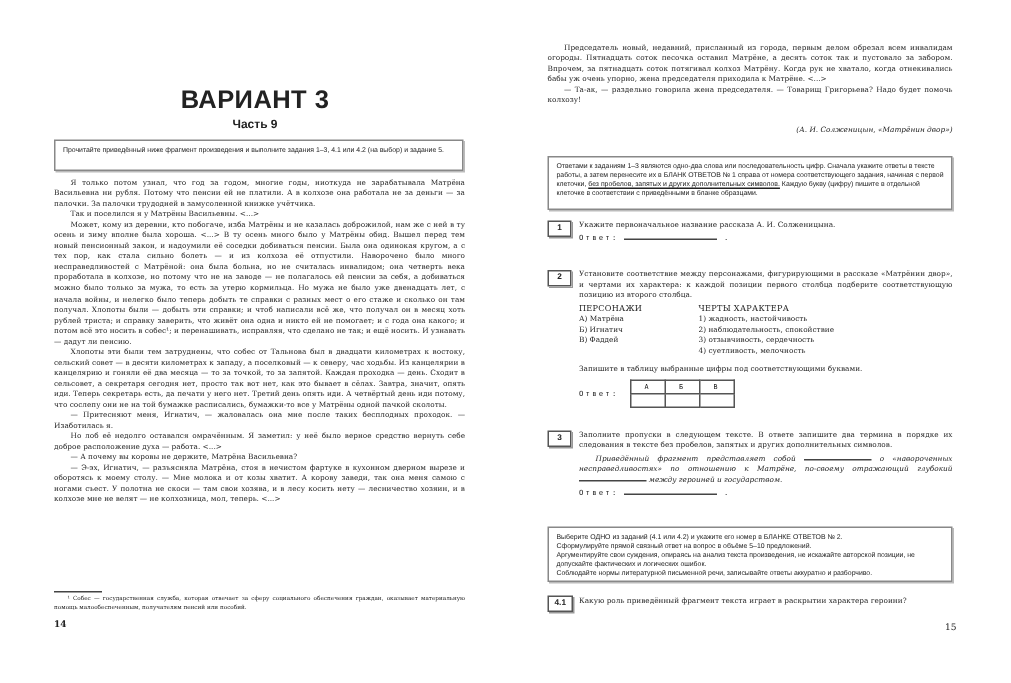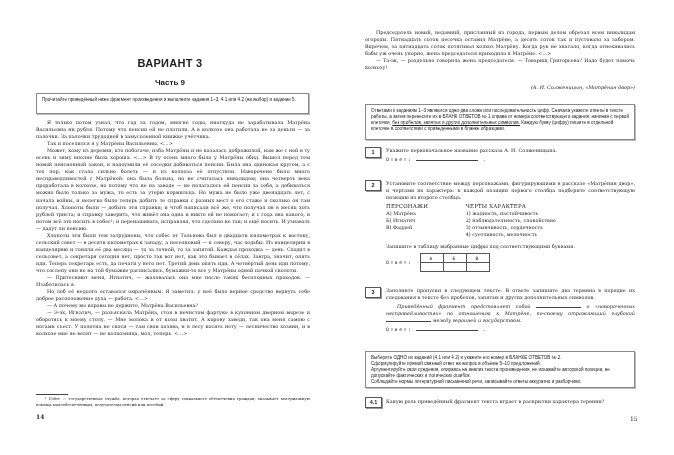--- a/index.html
+++ b/index.html
@@ -3,21 +3,21 @@
 <meta charset="utf-8">
 <style>
   html, body { margin:0; padding:0; background:#fff; }
   body { width:674px; height:455px; position:relative; overflow:hidden;
          font-family:"DejaVu Serif", serif; color:#222; }
   .page { position:absolute; top:0; height:455px; }
   .left { left:0; width:337px; }
   .right { left:337px; width:337px; }
 
   .variant-title { position:absolute; left:0; width:340px; top:57px; text-align:center;
-    font-family:"Liberation Sans", sans-serif; font-weight:bold; font-size:11px; letter-spacing:.3px; }
+    font-family:"Liberation Sans", sans-serif; font-weight:bold; font-size:17px; letter-spacing:.3px; }
   .part-title { position:absolute; left:0; width:340px; top:78px; text-align:center;
     font-family:"Liberation Sans", sans-serif; font-weight:bold; font-size:8px; }
   .instr-box { position:absolute; border:1px solid #888; background:#fff;
     font-family:"Liberation Sans", sans-serif; font-size:4.6px; line-height:6px; padding:3px 5px; box-sizing:border-box;
     box-shadow:1px 1px 0 #bbb; }
   .lbox { left:36px; top:93px; width:273px; height:21px; }
 
   .text { position:absolute; font-size:4.9px; line-height:7.05px; text-align:justify; }
   .text p { margin:0; text-indent:11px; }
   .ltext { left:36px; top:119px; width:274px; }

